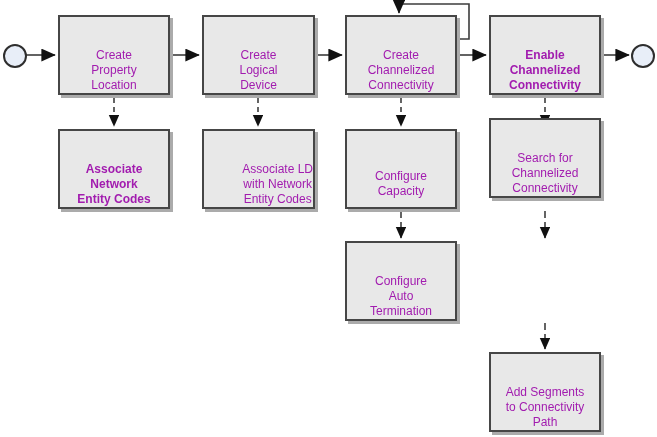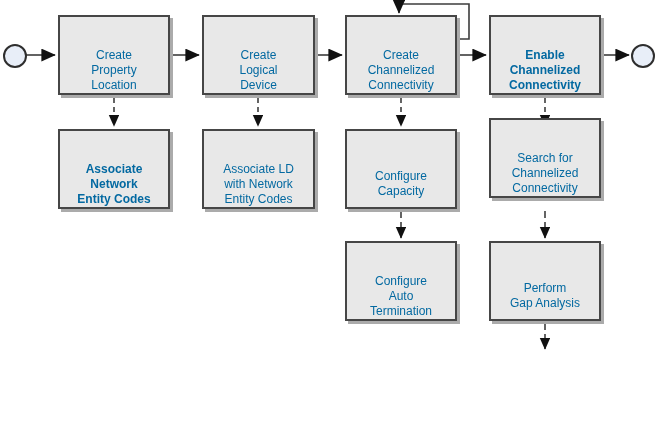--- a/index.html
+++ b/index.html
@@ -21,21 +21,21 @@
     box-shadow: 3px 3px 0 #ababab;
     display: flex;
     align-items: center;
     justify-content: center;
     text-align: center;
   }
   .task-label {
     white-space: pre-line;
     font-size: 12px;
     line-height: 15px;
-    color: #0369a1;
+    color: #a21caf;
     margin-top: 30px;
   }
   .event-circle {
     position: absolute;
     box-sizing: border-box;
     width: 24px;
     height: 24px;
     border-radius: 50%;
     background: #e8eef8;
     border: 2px solid #2e2e2e;
@@ -98,39 +98,40 @@
     <span class="task-label">Enable
 Channelized
 Connectivity</span>
   </div>
 
   <div class="task" style="left:58px; top:129px;font-weight:bold;">
     <span class="task-label">Associate
 Network
 Entity Codes</span>
   </div>
-  <div class="task" style="left:202px; top:129px; width:113px;">
+  <div class="task" style="left:202px; top:129px; width:113px;justify-content:flex-end;">
     <span class="task-label">Associate LD
 with Network
 Entity Codes</span>
   </div>
   <div class="task" style="left:345px; top:129px;">
     <span class="task-label">Configure
 Capacity</span>
   </div>
   <div class="task" style="left:489px; top:118px;">
     <span class="task-label">Search for
 Channelized
 Connectivity</span>
   </div>
 
   <div class="task" style="left:345px; top:241px;">
     <span class="task-label">Configure
 Auto
 Termination</span>
   </div>
-  <div class="task" style="left:489px; top:241px;">
-    <span class="task-label">Perform
-Gap Analysis</span>
+
+  <div class="task" style="left:489px; top:352px;">
+    <span class="task-label">Add Segments
+to Connectivity
+Path</span>
   </div>
-
 
 </div>
 
 </body></html>

